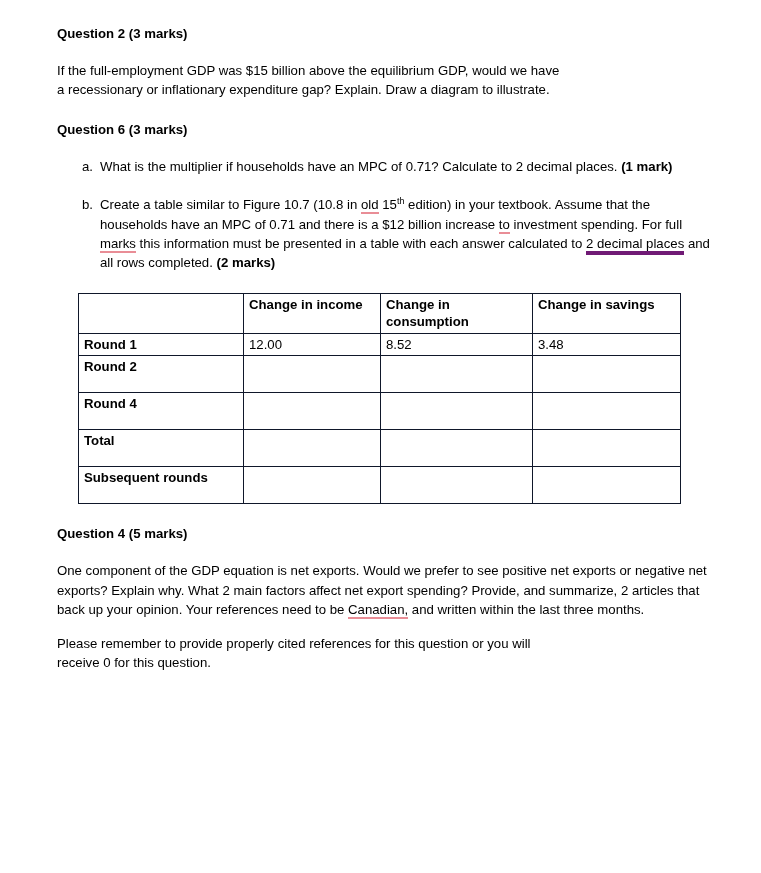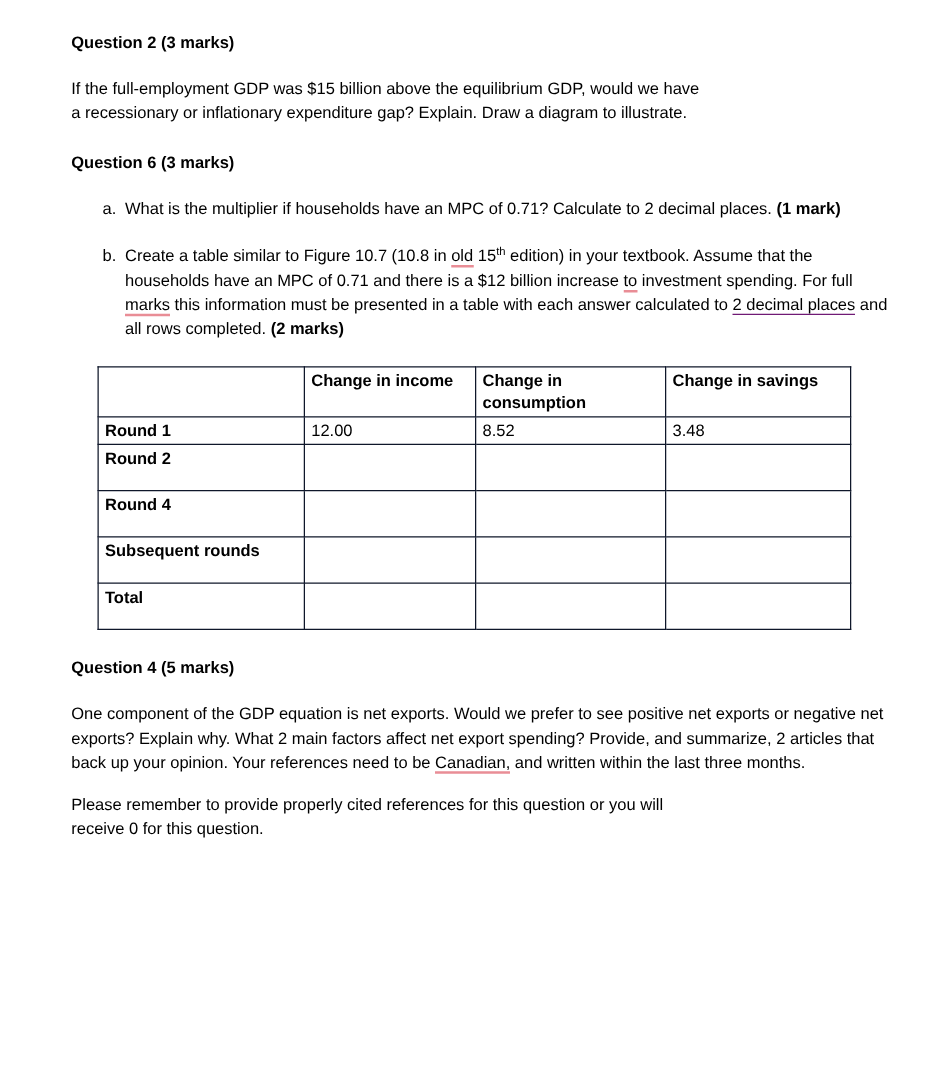--- a/index.html
+++ b/index.html
@@ -62,21 +62,21 @@
   sup.th {
     font-size: 9px;
     vertical-align: super;
     line-height: 0;
   }
   .sp-err {
     border-bottom: 2px solid #e98d96;
     padding-bottom: 0px;
   }
   .u-black {
-    border-bottom: 1px solid #701a75;
+    border-bottom: 4px solid #701a75;
     margin-top: 20px;
   }
 
   
   .tbl-wrap {
     margin-top: 20px;
     margin-left: 21px;
   }
   table.multiplier {
     border-collapse: collapse;
@@ -172,27 +172,27 @@
             <td></td>
             <td></td>
           </tr>
           <tr class="r-tall">
             <th class="rowhead">Round 4</th>
             <td></td>
             <td></td>
             <td></td>
           </tr>
           <tr class="r-tall">
+            <th class="rowhead">Total</th>
+            <td></td>
+            <td></td>
+            <td></td>
+          </tr>
+          <tr class="r-tall">
             <th class="rowhead">Subsequent rounds</th>
-            <td></td>
-            <td></td>
-            <td></td>
-          </tr>
-          <tr class="r-tall">
-            <th class="rowhead">Total</th>
             <td></td>
             <td></td>
             <td></td>
           </tr>
         </tbody>
       </table>
     </div>
   </div>
 
   <div class="gap-block"></div>

